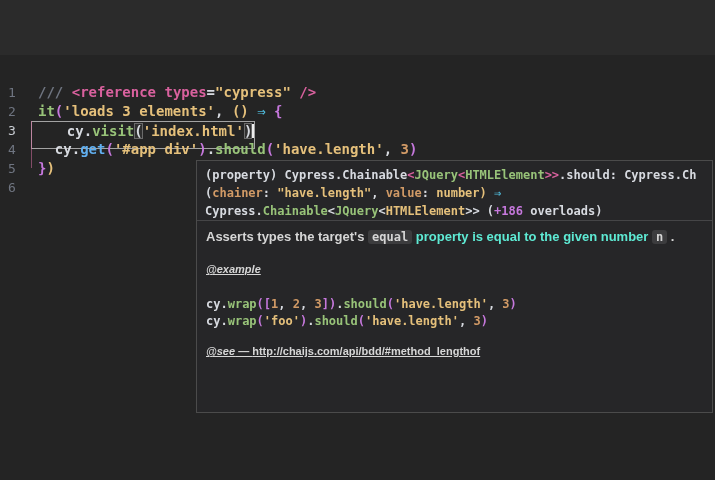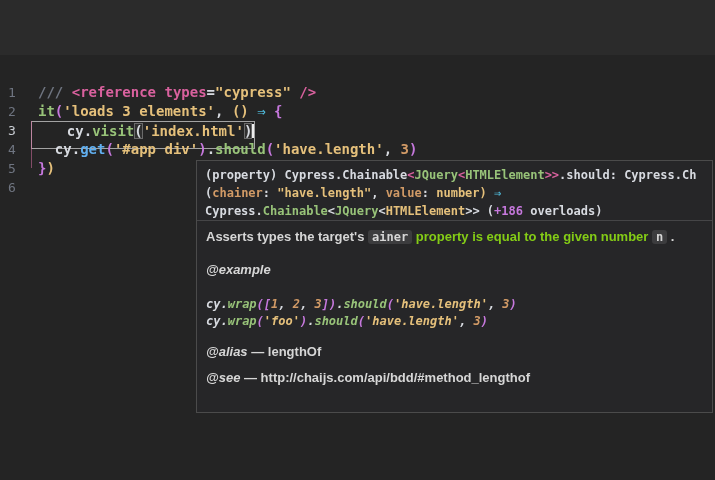--- a/index.html
+++ b/index.html
@@ -28,26 +28,26 @@
                 background:rgba(209,109,158,0.55);}
   
   .hover{position:absolute;left:196px;top:160px;width:517px;height:253px;box-sizing:border-box;
          background:#262628;border:1px solid #4b4b4b;overflow:hidden;z-index:5;}
   .sig{padding:5px 8px 0 8px;}
   .sig .line{height:18px;line-height:18px;font-size:12px;}
   .sep{height:1px;background:#454547;margin-top:0;}
   .md{padding:7px 9px 0 9px;color:#d6d6d6;}
   .md p{margin:0;white-space:pre-wrap;}
   .desc{font-size:13px;font-weight:700;line-height:17px;margin-bottom:16px !important;}
-  .jsdoc{font-size:13px;font-weight:700;line-height:15px;}
+  .jsdoc{font-size:11px;font-weight:700;line-height:15px;text-decoration:underline;}
   .ital{font-style:italic;}
   .tag-example{margin-bottom:2px !important;}
   .tag-alias{margin-bottom:11px !important;}
   .tag-see1{margin-bottom:11px !important;}
-  .codeblock{margin:19px 0 14px 0;font-style:italic;}
+  .codeblock{margin:19px 0 14px 0;}
   .codeblock .line{height:17px;line-height:17px;font-size:12px;}
   .codespan{font-family:"DejaVu Sans Mono",monospace;font-weight:bold;font-size:12px;
             background:#3c3c3e;padding:0 4px;border-radius:3px;}
   .link{text-decoration:none;font-weight:600;cursor:pointer;}
 </style>
 </head>
 <body>
 
 <div class="screen">
 
@@ -91,28 +91,27 @@
         </div>
         <div class="line">
           <span class="content"><span style="color: rgb(215, 218, 224);">(</span><span class="i" style="color: rgb(209, 154, 102);">chainer</span><span style="color: rgb(215, 218, 224);">: </span><span style="color: rgb(229, 192, 123);">"have.length"</span><span style="color: rgb(215, 218, 224);">, </span><span class="i" style="color: rgb(209, 154, 102);">value</span><span style="color: rgb(215, 218, 224);">: </span><span class="i" style="color: rgb(229, 192, 123);">number</span><span style="color: rgb(229, 192, 123);">)</span><span style="color: rgb(215, 218, 224);"> </span><span style="color: rgb(79, 184, 216);">⇒</span></span>
         </div>
         <div class="line">
           <span class="content"><span style="color: rgb(215, 218, 224);">Cypress</span><span style="color: rgb(215, 218, 224);">.</span><span style="color: rgb(152, 195, 121);">Chainable</span><span style="color: rgb(215, 218, 224);">&lt;</span><span style="color: rgb(152, 195, 121);">JQuery</span><span style="color: rgb(215, 218, 224);">&lt;</span><span style="color: rgb(229, 192, 123);">HTMLElement</span><span style="color: rgb(215, 218, 224);">&gt;&gt;</span><span style="color: rgb(215, 218, 224);"> (</span><span style="color: rgb(198, 120, 221);">+186</span><span style="color: rgb(215, 218, 224);"> overloads)</span></span>
         </div>
       </div>
     <div class="sep"></div>
     <div class="md">
-      <p class="desc"><span style="color: rgb(214, 214, 214);">Asserts types the target's </span><span class="codespan" style="color: rgb(214, 214, 214);">ainer</span><span style="color: #84cc16;"> property is equal to the given number </span><span class="codespan" style="color: rgb(214, 214, 214);">n</span><span style="color: rgb(214, 214, 214);"> .</span></p>
+      <p class="desc"><span style="color: rgb(214, 214, 214);">Asserts types the target's </span><span class="codespan" style="color: rgb(214, 214, 214);">equal</span><span style="color: #5eead4;"> property is equal to the given number </span><span class="codespan" style="color: rgb(214, 214, 214);">n</span><span style="color: rgb(214, 214, 214);"> .</span></p>
       <p class="jsdoc tag-example"><span class="ital">@example</span></p>
       <div class="codeblock">
           <div class="line">
             <span class="content"><span style="color: rgb(215, 218, 224);">cy</span><span style="color: rgb(215, 218, 224);">.</span><span style="color: rgb(152, 195, 121);">wrap</span><span style="color: rgb(198, 120, 221);">(</span><span style="color: rgb(198, 120, 221);">[</span><span style="color: rgb(209, 154, 102);">1</span><span style="color: rgb(215, 218, 224);">, </span><span style="color: rgb(209, 154, 102);">2</span><span style="color: rgb(215, 218, 224);">, </span><span style="color: rgb(209, 154, 102);">3</span><span style="color: rgb(198, 120, 221);">]</span><span style="color: rgb(198, 120, 221);">)</span><span style="color: rgb(215, 218, 224);">.</span><span style="color: rgb(152, 195, 121);">should</span><span style="color: rgb(198, 120, 221);">(</span><span style="color: rgb(229, 192, 123);">'have.length'</span><span style="color: rgb(215, 218, 224);">, </span><span style="color: rgb(209, 154, 102);">3</span><span style="color: rgb(198, 120, 221);">)</span></span>
           </div>
           <div class="line">
             <span class="content"><span style="color: rgb(215, 218, 224);">cy</span><span style="color: rgb(215, 218, 224);">.</span><span style="color: rgb(152, 195, 121);">wrap</span><span style="color: rgb(198, 120, 221);">(</span><span style="color: rgb(229, 192, 123);">'foo'</span><span style="color: rgb(198, 120, 221);">)</span><span style="color: rgb(215, 218, 224);">.</span><span style="color: rgb(152, 195, 121);">should</span><span style="color: rgb(198, 120, 221);">(</span><span style="color: rgb(229, 192, 123);">'have.length'</span><span style="color: rgb(215, 218, 224);">, </span><span style="color: rgb(209, 154, 102);">3</span><span style="color: rgb(198, 120, 221);">)</span></span>
           </div>
         </div>
-      <p class="jsdoc tag-alias"><span class="ital">@alias</span><span> — </span><span>lengthOf</span></p>
       <p class="jsdoc tag-see1"><span class="ital">@see</span><span> — </span><a class="link">http://chaijs.com/api/bdd/#method_lengthof</a></p>
     </div>
   </div>
 
 </div>
 
 </body></html>

